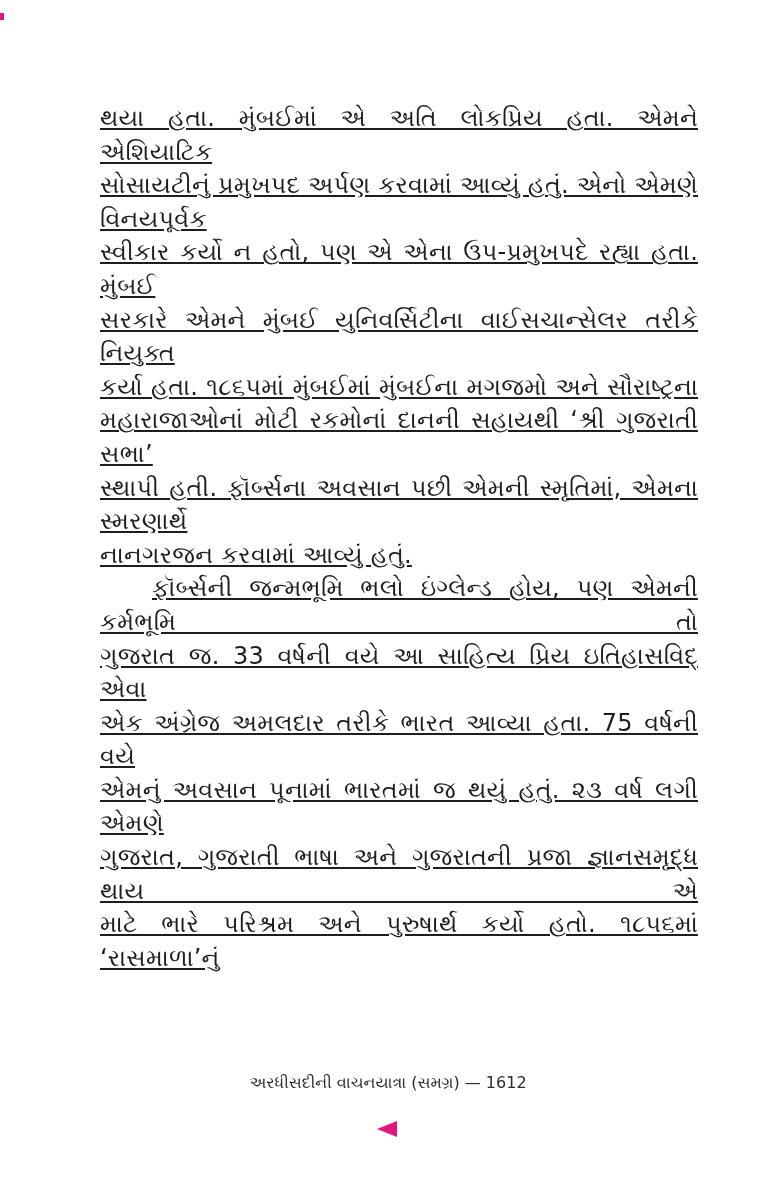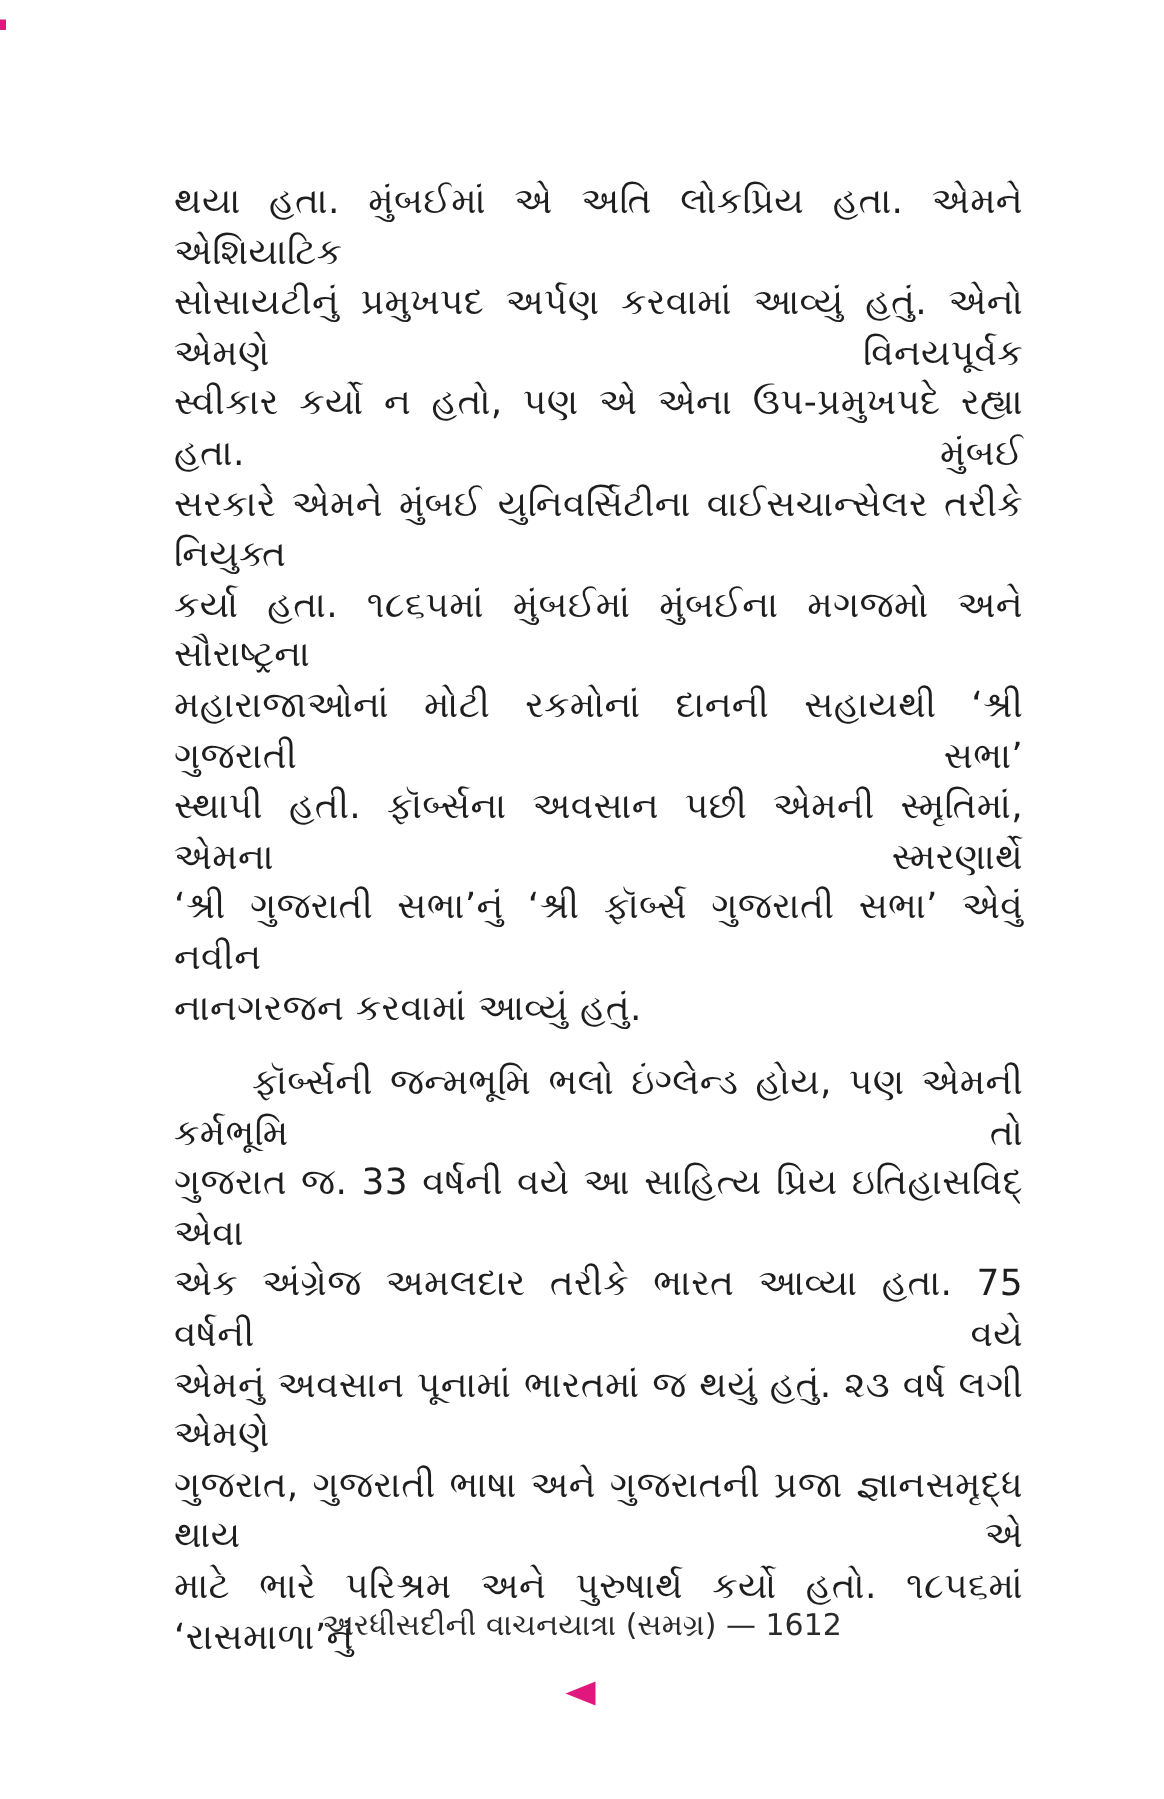--- a/index.html
+++ b/index.html
@@ -26,38 +26,38 @@
   .text-block {
     position: absolute;
     left: 100px;
     top: 102px;
     width: 598px;
     color: #1e1e1e;
     font-size: 24px;
     line-height: 33.6px;
     letter-spacing: 0.2px;
   }
-  .para { margin: 16px; padding: 0; }
+  .para { margin: 0; padding: 0; text-decoration: underline; }
   .line {
     text-align: justify;
     
     text-align-last: justify;
     white-space: normal;
     min-height: 33.6px;
   }
   .line.lastline { text-align-last: left; }
   .line.indent { text-indent: 52px; }
   .footer {
     position: absolute;
     left: 0;
     top: 1072px;
     width: 776px;
     text-align: center;
     color: #2b2b2b;
-    font-size: 20px;
+    font-size: 16px;
     line-height: 22px;
   }
   .nav-triangle {
     position: absolute;
     left: 377px;
     top: 1121px;
     width: 0;
     height: 0;
     border-top: 8px solid transparent;
     border-bottom: 8px solid transparent;
@@ -73,21 +73,20 @@
 
   <div class="text-block">
       <div class="para">
         <div class="line">થયા હતા. મુંબઈમાં એ અતિ લોકપ્રિય હતા. એમને એશિયાટિક</div>
         <div class="line">સોસાયટીનું પ્રમુખપદ અર્પણ કરવામાં આવ્યું હતું. એનો એમણે વિનયપૂર્વક</div>
         <div class="line">સ્વીકાર કર્યો ન હતો, પણ એ એના ઉપ-પ્રમુખપદે રહ્યા હતા. મુંબઈ</div>
         <div class="line">સરકારે એમને મુંબઈ યુનિવર્સિટીના વાઈસચાન્સેલર તરીકે નિયુક્ત</div>
         <div class="line">કર્યા હતા. ૧૮૬૫માં મુંબઈમાં મુંબઈના મગજમો અને સૌરાષ્ટ્રના</div>
         <div class="line">મહારાજાઓનાં મોટી રકમોનાં દાનની સહાયથી ‘શ્રી ગુજરાતી સભા’</div>
         <div class="line">સ્થાપી હતી. ફૉર્બ્સના અવસાન પછી એમની સ્મૃતિમાં, એમના સ્મરણાર્થે</div>
-        <div class="line">‘શ્રી ગુજરાતી સભા’નું ‘શ્રી ફૉર્બ્સ ગુજરાતી સભા’ એવું નવીન</div>
         <div class="line lastline">નાનગરજન કરવામાં આવ્યું હતું.</div>
       </div>
       <div class="para">
         <div class="line indent">ફૉર્બ્સની જન્મભૂમિ ભલો ઇંગ્લેન્ડ હોય, પણ એમની કર્મભૂમિ તો</div>
         <div class="line">ગુજરાત જ. 33 વર્ષની વયે આ સાહિત્ય પ્રિય ઇતિહાસવિદ્ એવા</div>
         <div class="line">એક અંગ્રેજ અમલદાર તરીકે ભારત આવ્યા હતા. 75 વર્ષની વયે</div>
         <div class="line">એમનું અવસાન પૂનામાં ભારતમાં જ થયું હતું. ૨૩ વર્ષ લગી એમણે</div>
         <div class="line">ગુજરાત, ગુજરાતી ભાષા અને ગુજરાતની પ્રજા જ્ઞાનસમૃદ્ધ થાય એ</div>
         <div class="line">માટે ભારે પરિશ્રમ અને પુરુષાર્થ કર્યો હતો. ૧૮૫૬માં ‘રાસમાળા’નું</div>
       </div>

